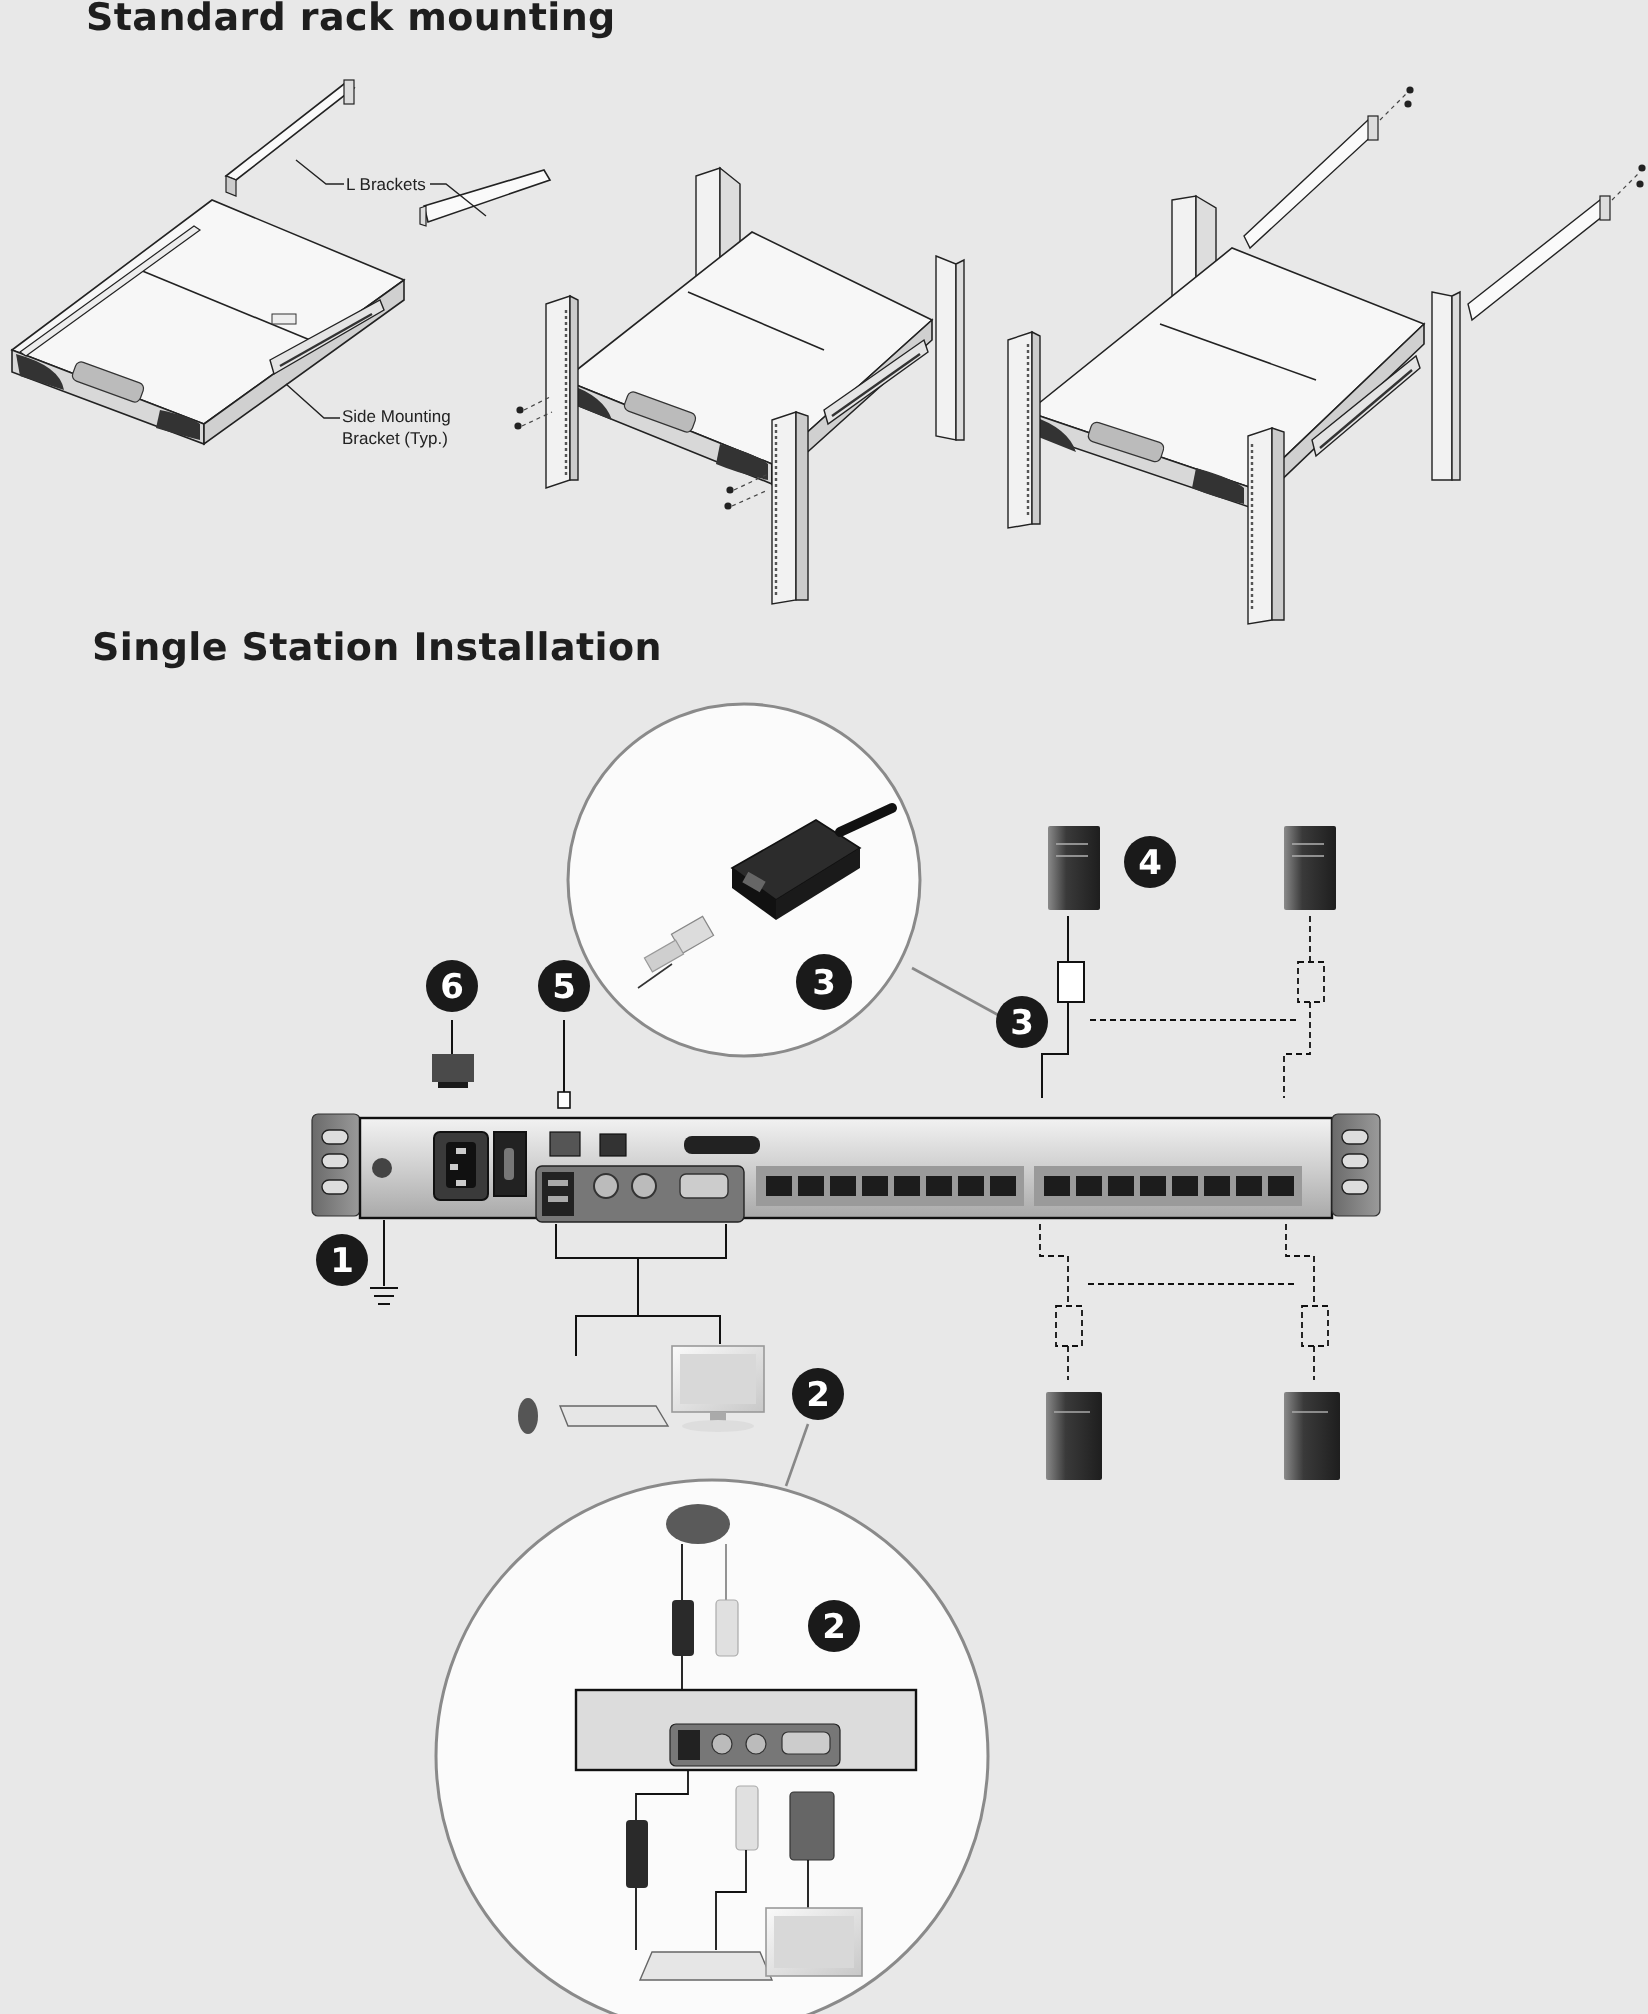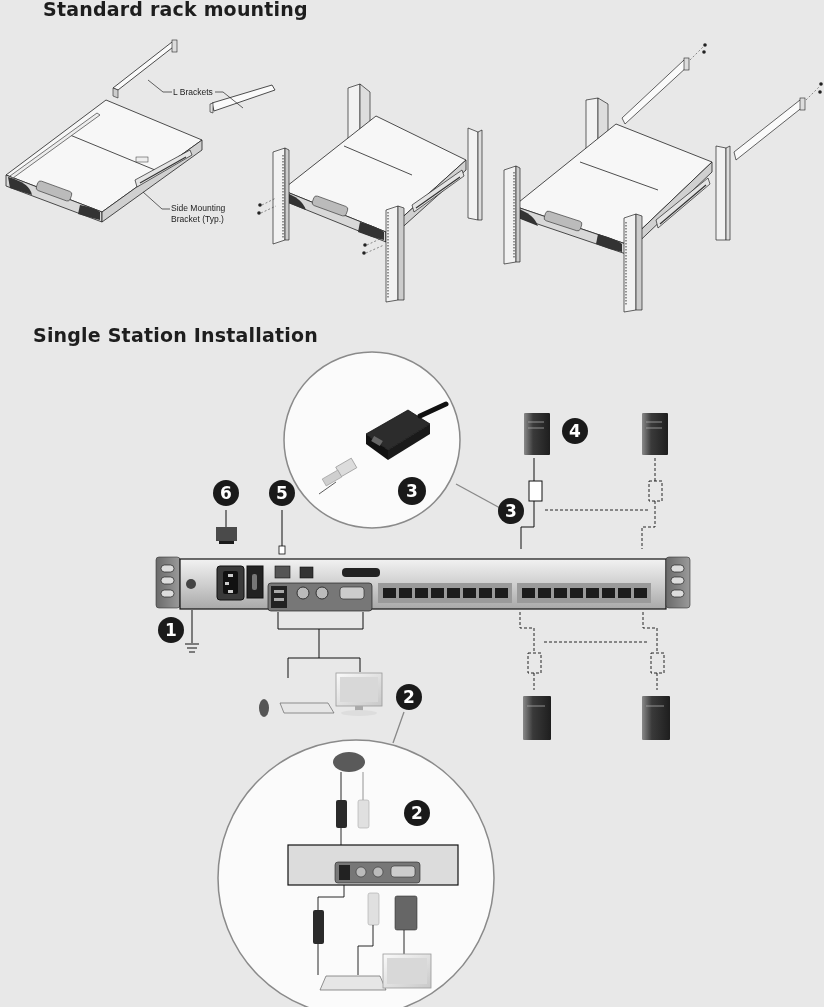--- a/index.html
+++ b/index.html
@@ -7,21 +7,21 @@
          font-family:"DejaVu Sans", sans-serif; color:#1a1a1a; }
   .heading { position:absolute; font-weight:bold; font-size:19px; letter-spacing:0.2px; color:#1e1e1e; }
   svg { position:absolute; left:0; top:0; }
   .lbl { font-family:"Liberation Sans", sans-serif; font-size:8.5px; fill:#222; }
   .num { font-family:"DejaVu Sans", sans-serif; font-weight:bold; font-size:17px; fill:#fff; }
 </style>
 </head>
 <body>
 
 <div class="heading" style="left:43px; top:-2px;">Standard rack mounting</div>
-<div class="heading" style="left:33px; top:313px;margin-top:11px;">Single Station Installation</div>
+<div class="heading" style="left:46px; top:313px;">Single Station Installation</div>
 
 <svg width="824" height="1007" viewBox="0 0 824 1007" xmlns="http://www.w3.org/2000/svg">
   <defs>
     <linearGradient id="chassis" x1="0" y1="0" x2="0" y2="1">
       <stop offset="0" stop-color="#f2f2f2"></stop>
       <stop offset="0.5" stop-color="#cfcfcf"></stop>
       <stop offset="1" stop-color="#a9a9a9"></stop>
     </linearGradient>
     <linearGradient id="tower" x1="0" y1="0" x2="1" y2="0">
       <stop offset="0" stop-color="#8a8a8a"></stop>

